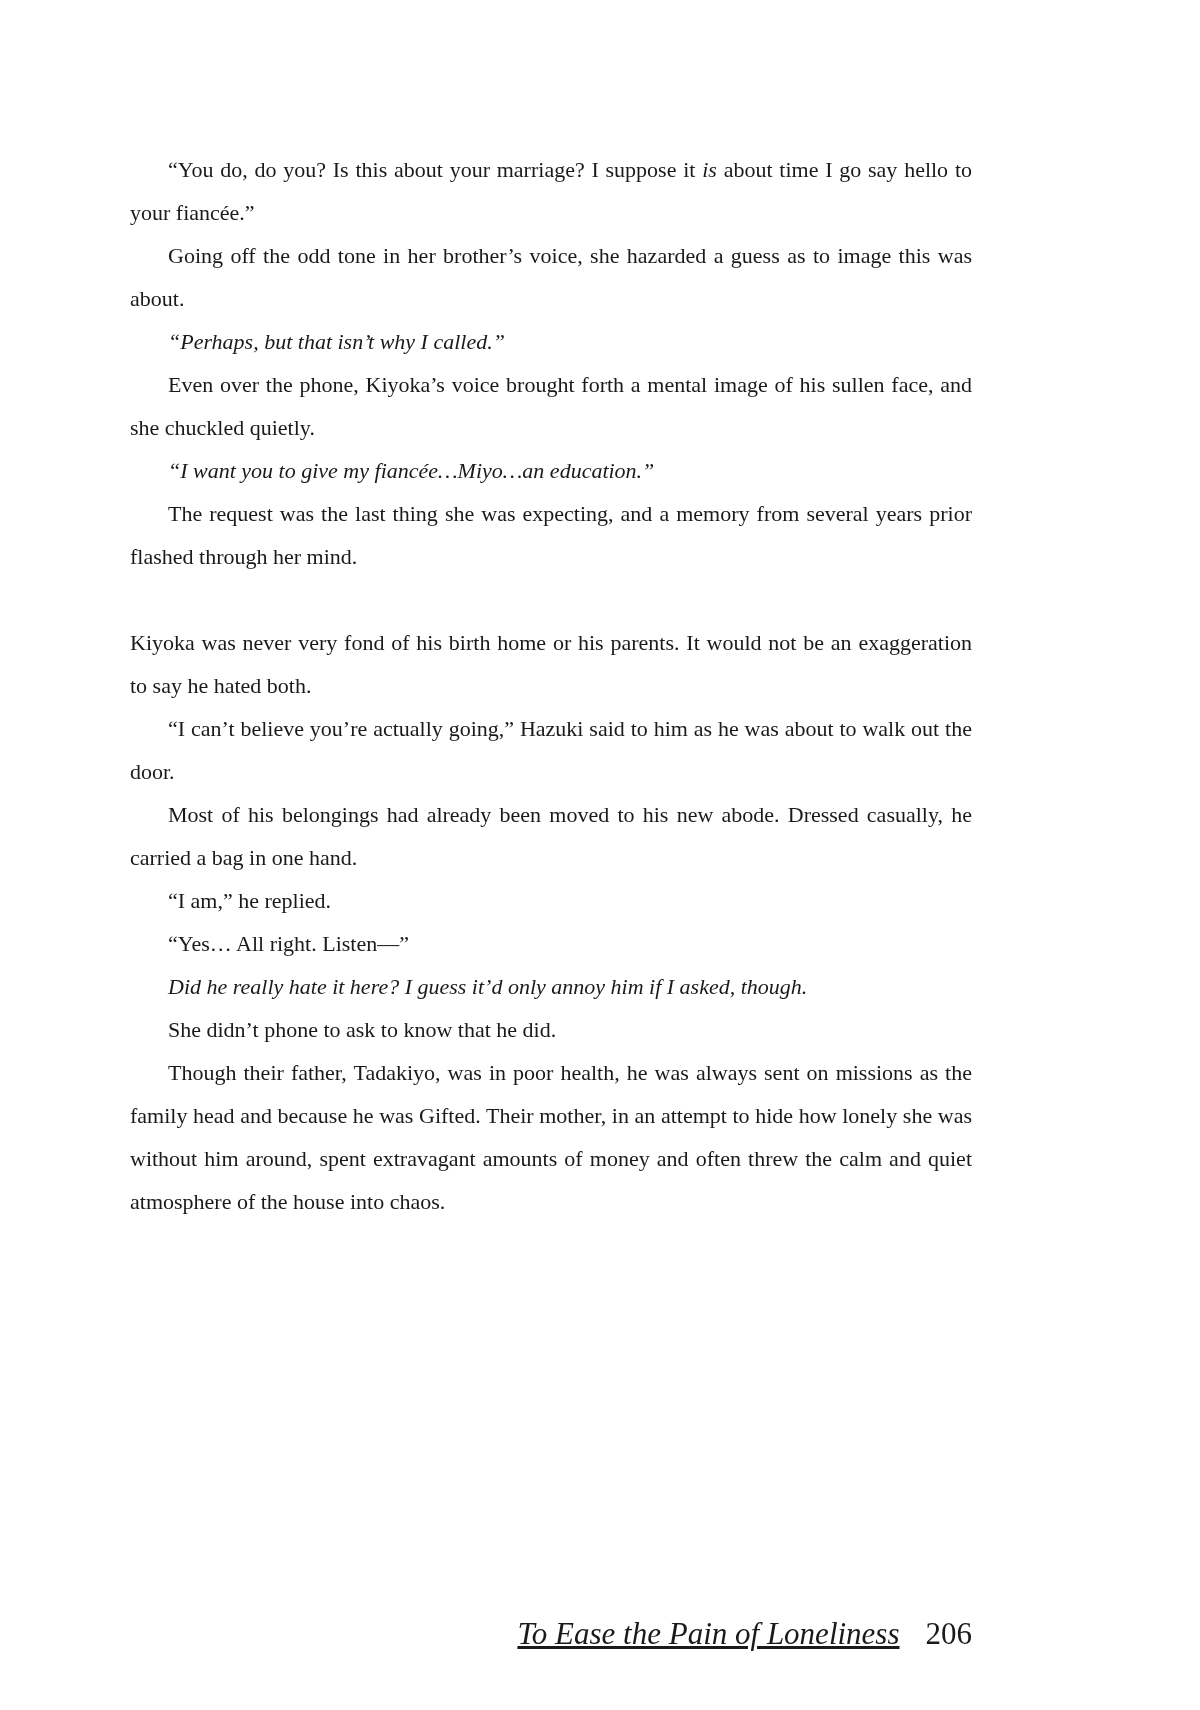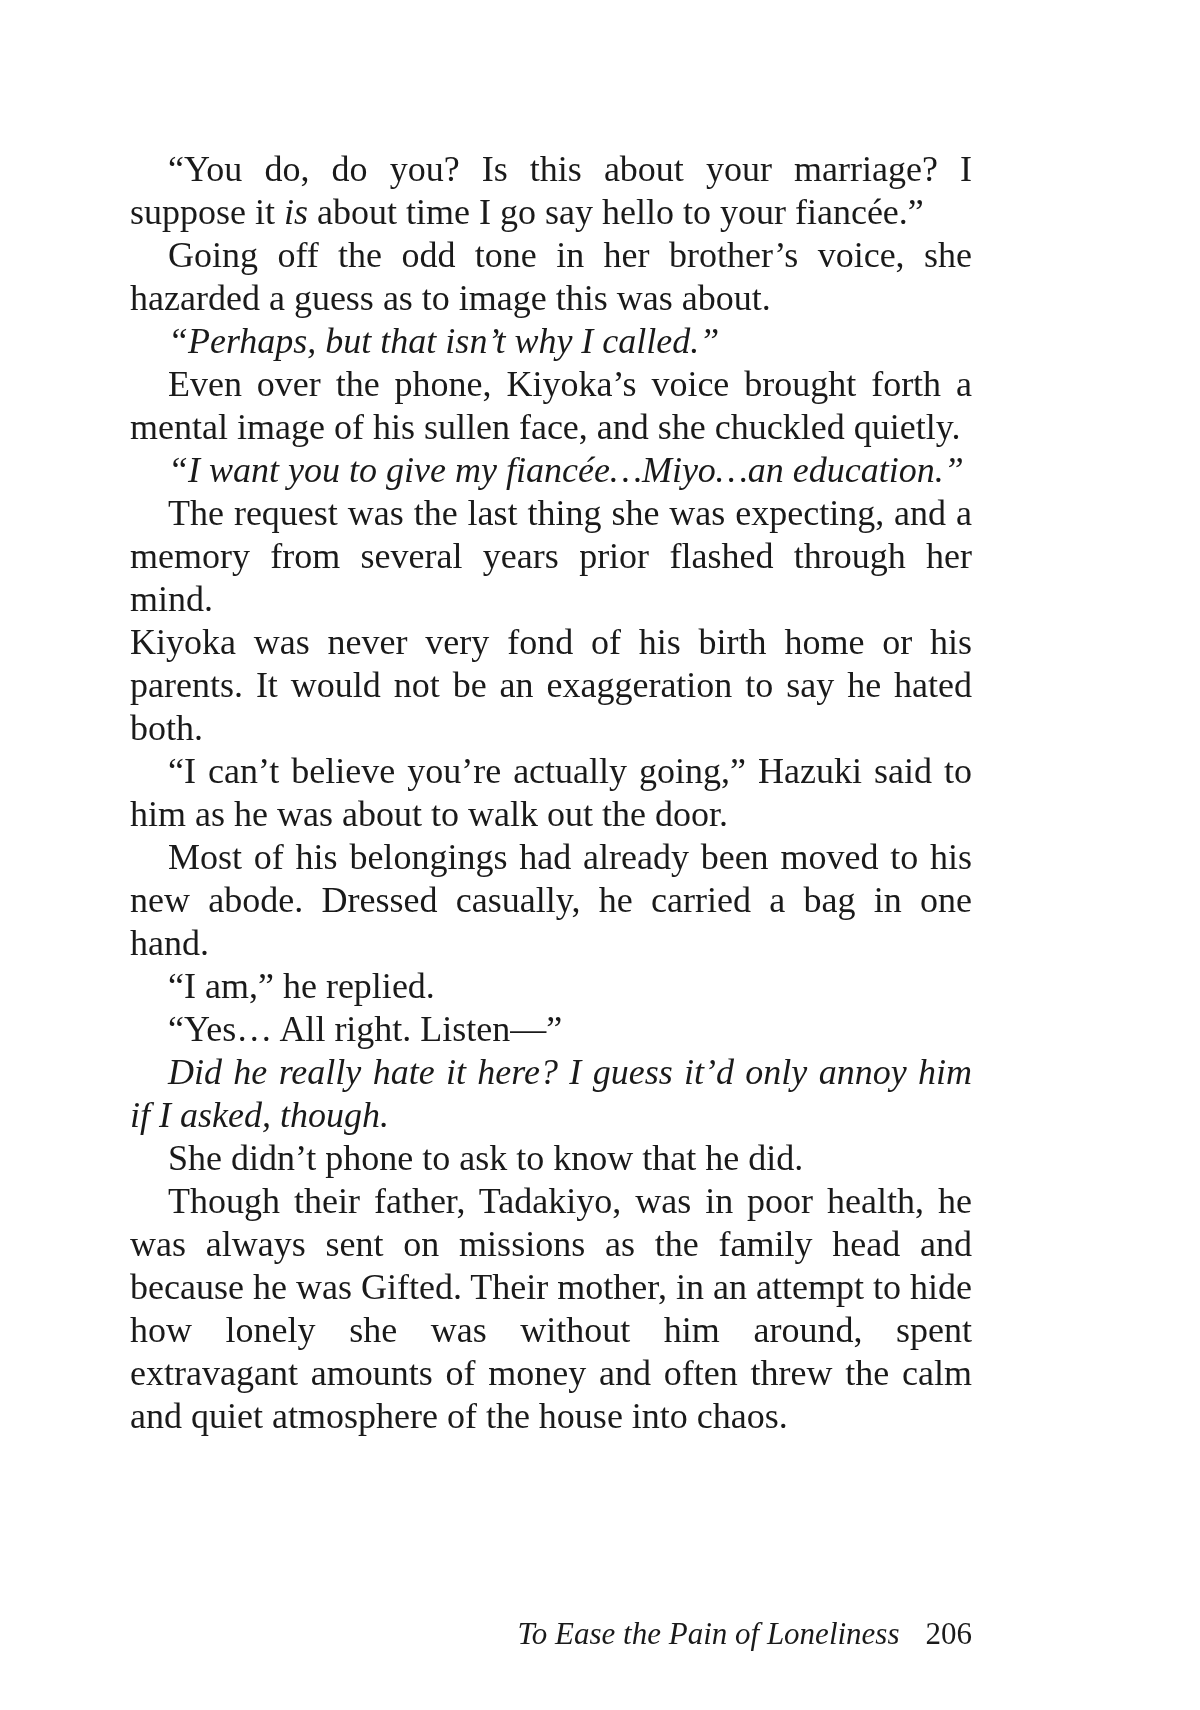--- a/index.html
+++ b/index.html
@@ -14,50 +14,52 @@
     background: #ffffff;
     overflow: hidden;
     font-family: "Liberation Serif", serif;
     color: #1a1a1a;
   }
   .text-block {
     position: absolute;
     left: 130px;
     top: 148px;
     width: 842px;
-    font-size: 36px;
+    font-size: 22px;
     line-height: 43px;
     text-align: justify;
     text-justify: inter-word;
   }
   .para {
     margin: 0;
     padding: 0;
     text-indent: 38px;
   }
   .para.no-indent {
     text-indent: 0;
   }
   .para.scene-break {
+    margin-top: 43px;
   }
   .para em, .footer em {
     font-style: italic;
   }
   .footer {
     position: absolute;
     left: 130px;
     top: 1612px;
     width: 842px;
     text-align: right;
     font-size: 31px;
     line-height: 43px;
     white-space: nowrap;
   }
   .running-title {
     font-style: italic;
+    text-decoration: underline;
   }
   .page-number {
     font-style: normal;
     margin-left: 26px;
   }
 </style>
 </head>
 <body>
 
 <div class="page">

